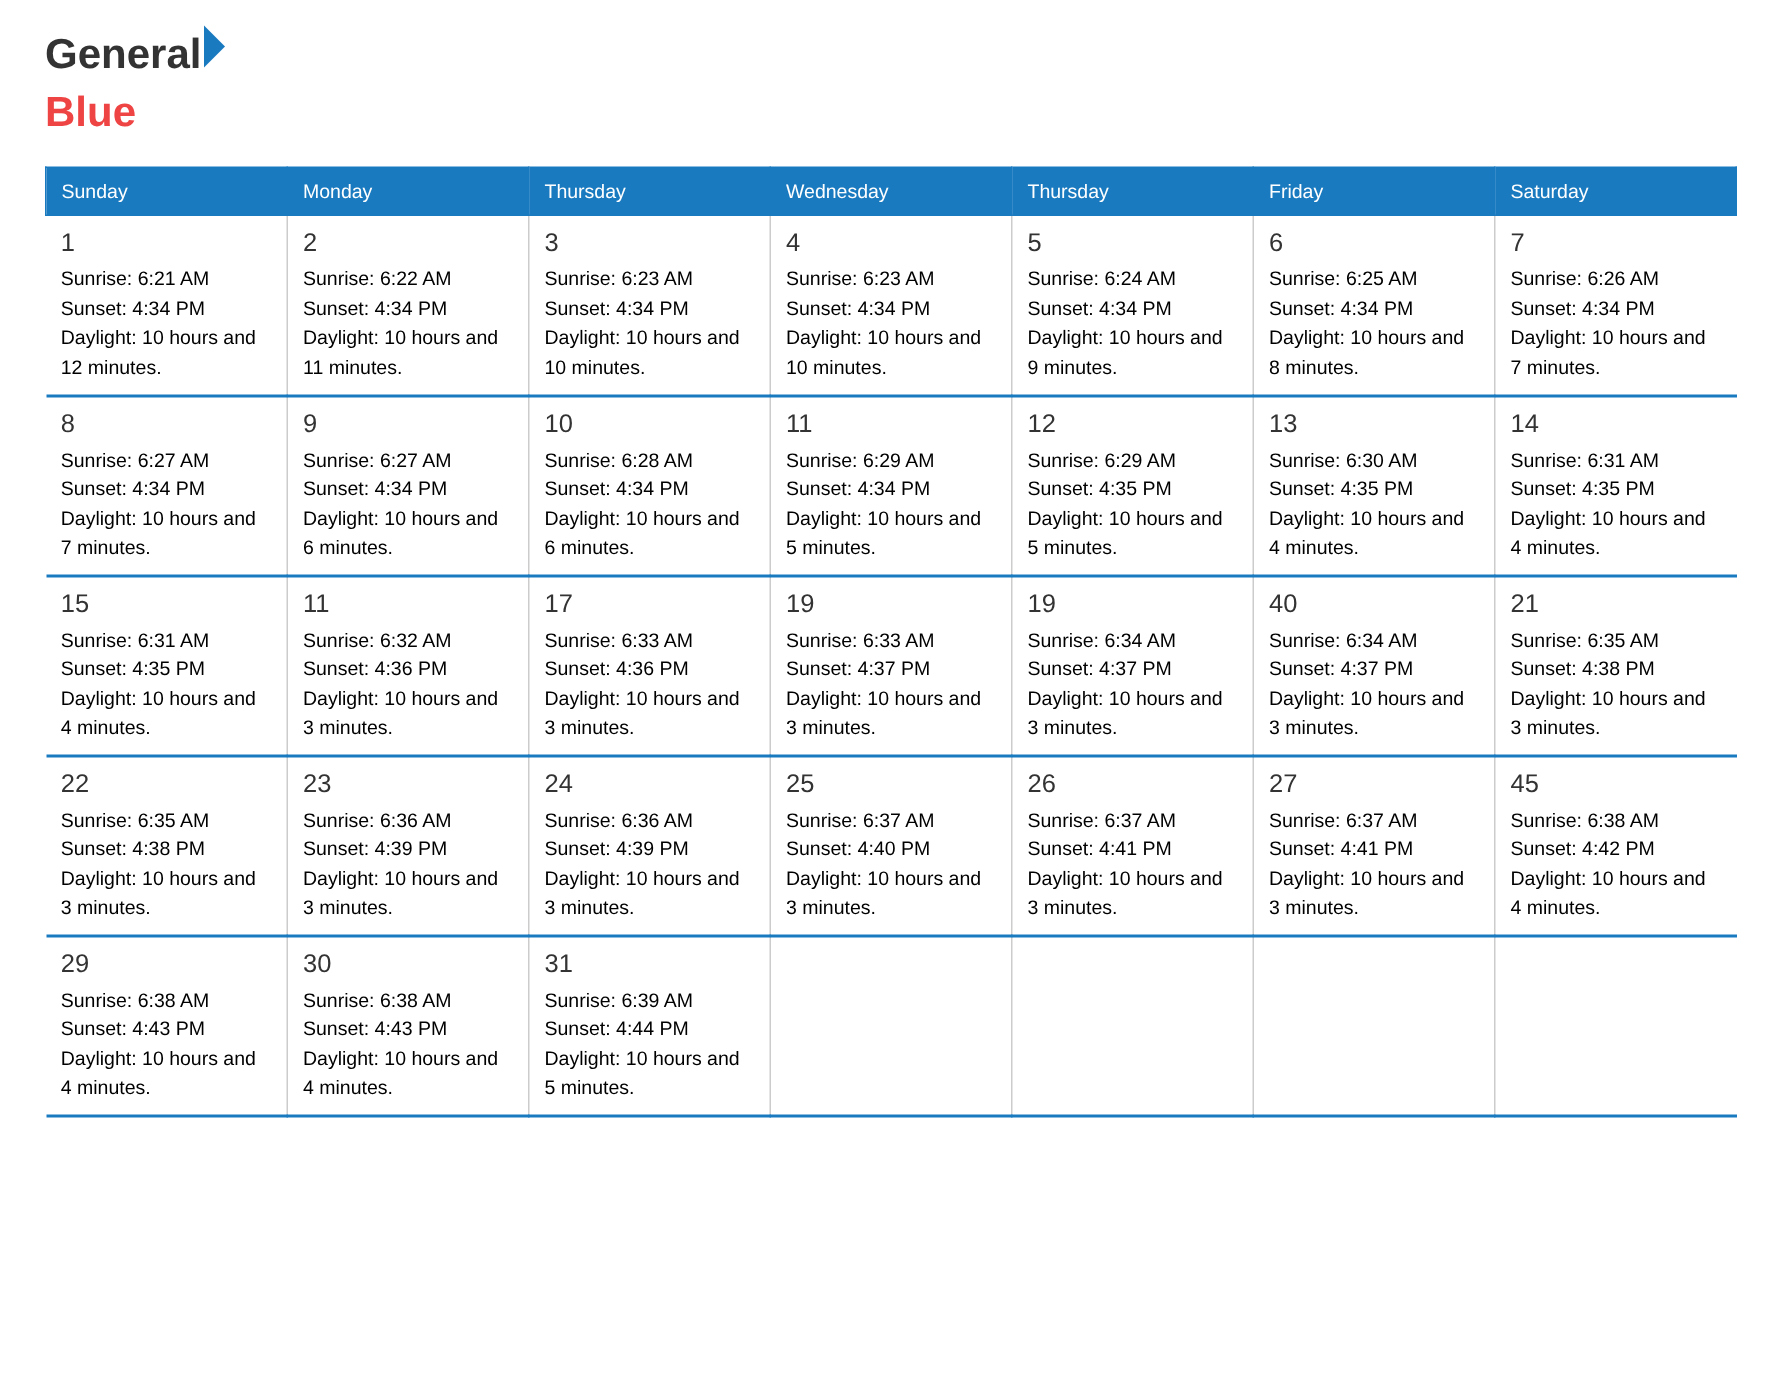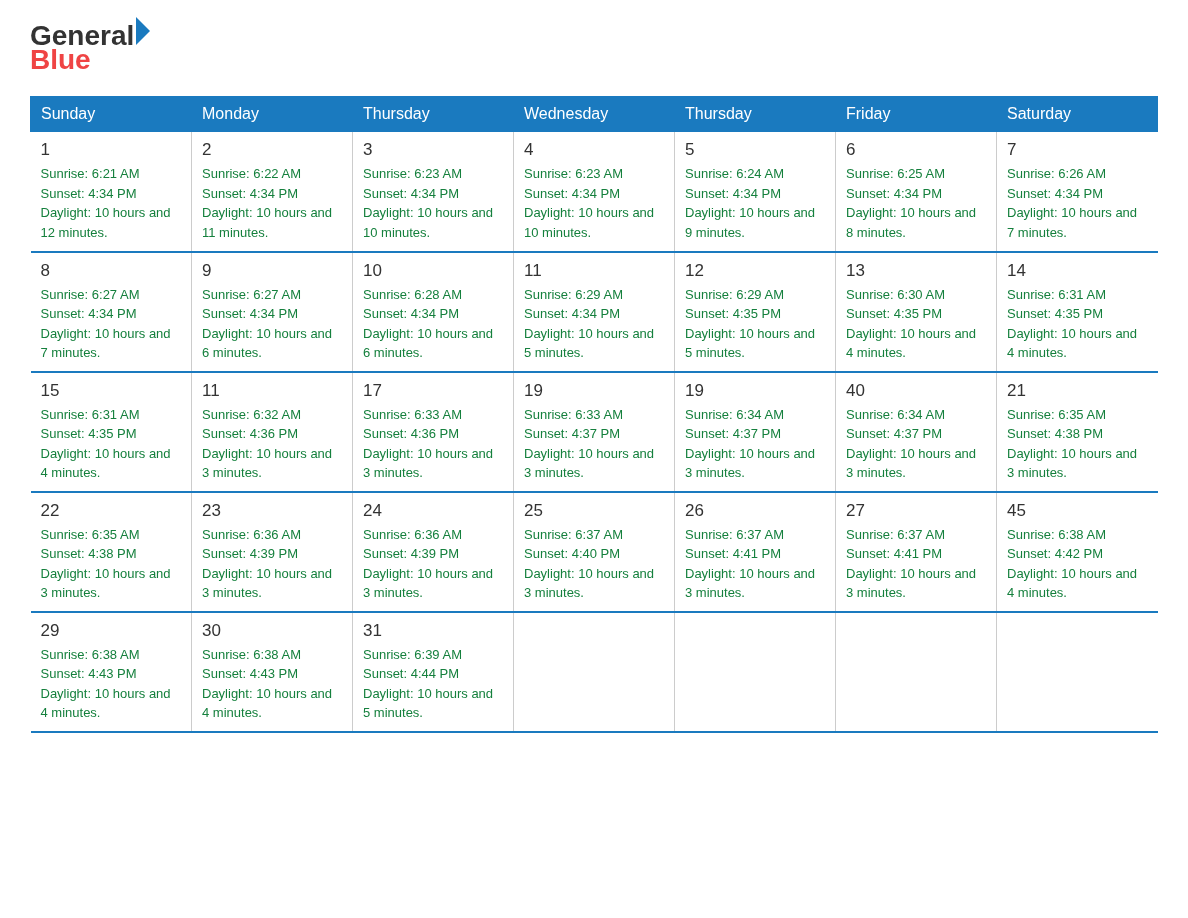--- a/index.html
+++ b/index.html
@@ -31,20 +31,21 @@
       height: 0;
       border-left: 14px solid #1a7abf;
       border-top: 14px solid transparent;
       border-bottom: 14px solid transparent;
       margin-left: 2px;
       margin-top: -10px;
     }
     .logo-group {
       display: flex;
       flex-direction: column;
+      gap: 15px;
     }
     .logo-row1 {
       display: flex;
       align-items: center;
     }
     .logo-row2 {
       font-size: 28px;
       font-weight: bold;
       color: #ef4444;
       margin-top: -8px;
@@ -66,21 +67,21 @@
     table {
       width: 100%;
       border-collapse: collapse;
       table-layout: fixed;
     }
     thead tr {
       background-color: #1a7abf;
     }
     thead th {
       color: #fff;
-      font-size: 16px;
+      font-size: 13px;
       font-weight: normal;
       padding: 8px 10px;
       text-align: left;
       border: 1px solid #1a7abf;
       margin-left: 12px;
     }
     tbody tr {
       border-bottom: 2px solid #1a7abf;
     }
     tbody td {
@@ -101,21 +102,21 @@
     }
     .day-number {
       font-size: 17px;
       font-weight: normal;
       display: block;
       margin-bottom: 4px;
     }
     .day-info {
       font-size: 13px;
       line-height: 1.5;
-      color: #15803d;
+      color: #000000;
     }
     .empty-cell {
       background: #fff;
     }
   </style>
 </head>
 <body>
 
 <div class="header">
   <div class="logo">

